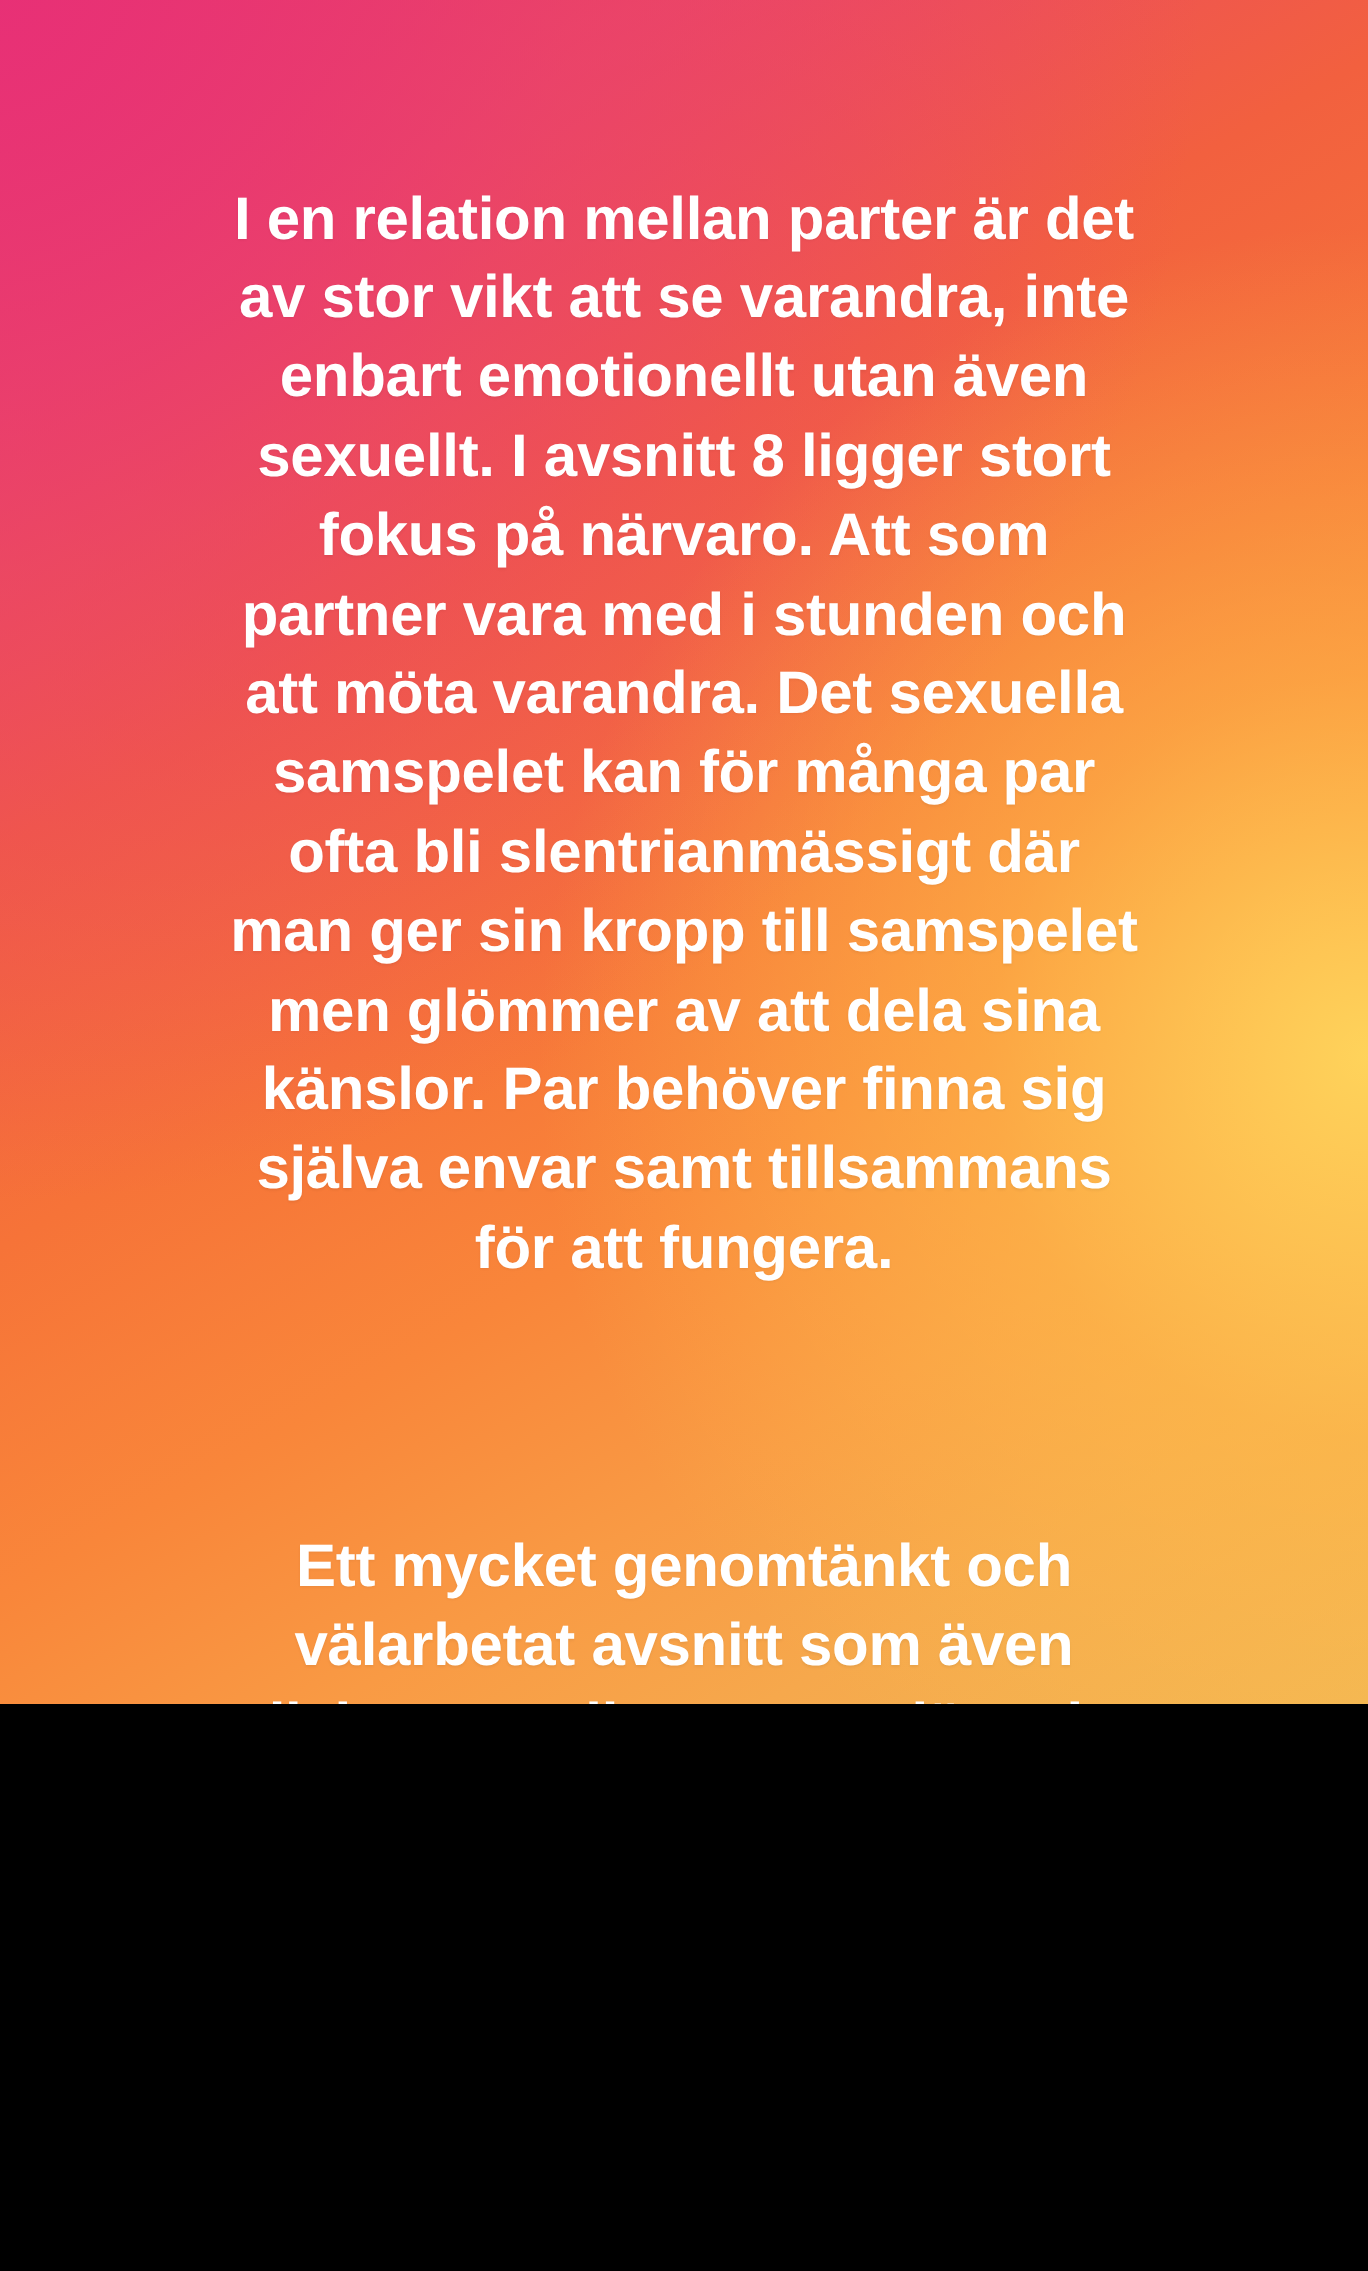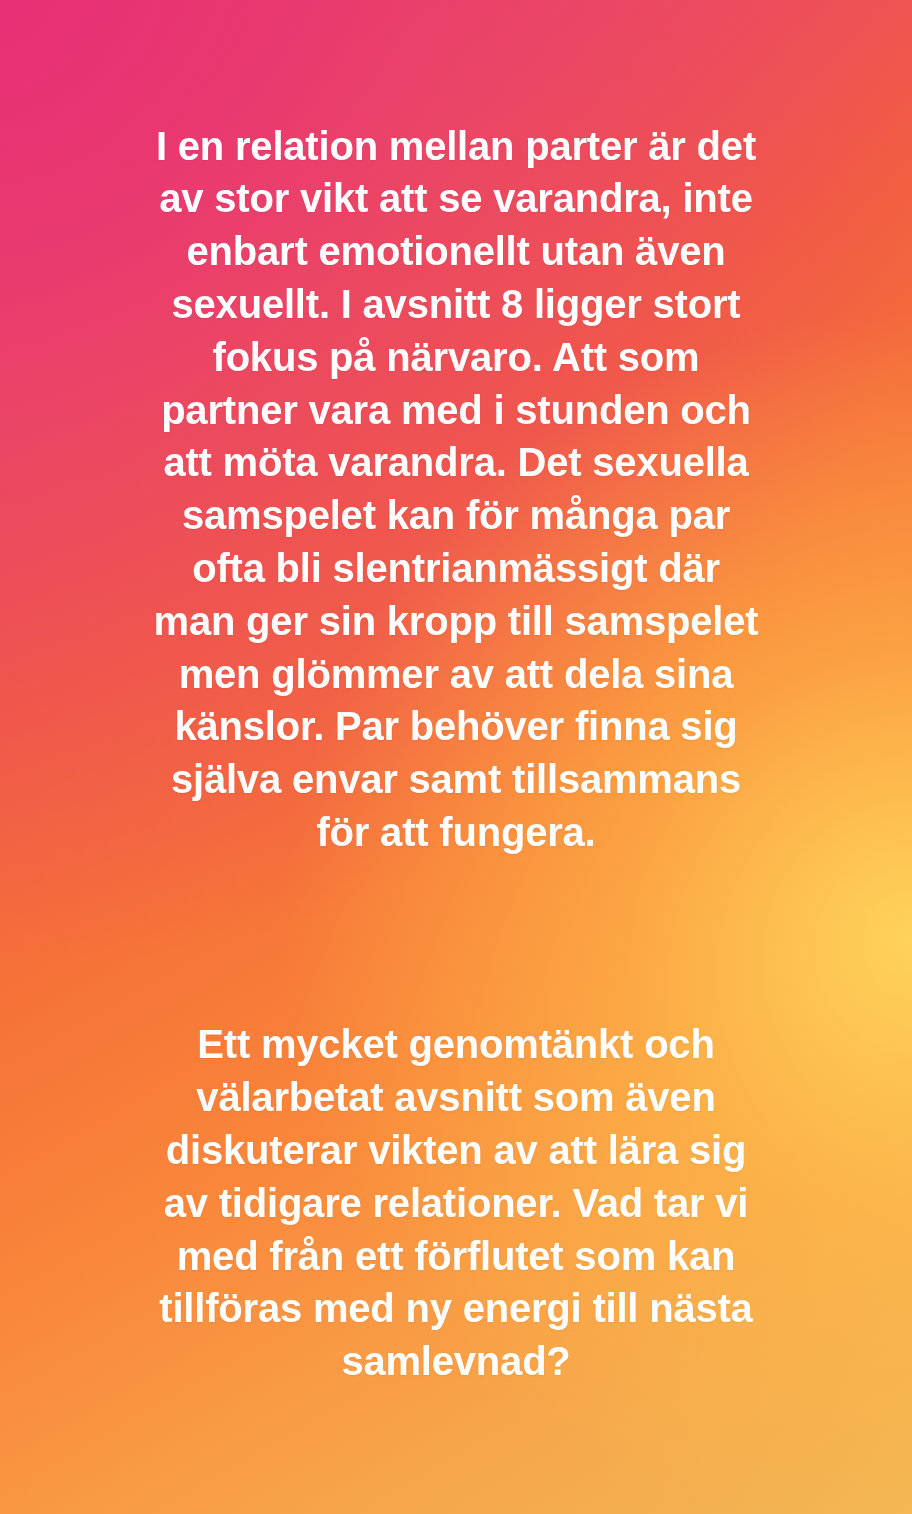--- a/index.html
+++ b/index.html
@@ -3,21 +3,21 @@
 <meta charset="utf-8">
 <style>
   html, body {
     margin: 0;
     padding: 0;
     background: #000;
   }
   #story {
     position: relative;
     width: 912px;
-    height: 1514px;
+    height: 1136px;
     overflow: hidden;
     
     background:
       radial-gradient(circle at 100% 62%, rgba(255,214,92,0.95) 0%, rgba(255,191,74,0.55) 22%, rgba(255,150,60,0.0) 48%),
       radial-gradient(circle at 0% 0%, rgba(232,48,118,0.95) 0%, rgba(233,62,110,0.55) 26%, rgba(235,90,90,0.0) 55%),
       linear-gradient(150deg,
         #e5336f 0%,
         #ec4a62 16%,
         #f2603f 34%,
         #f67338 50%,

